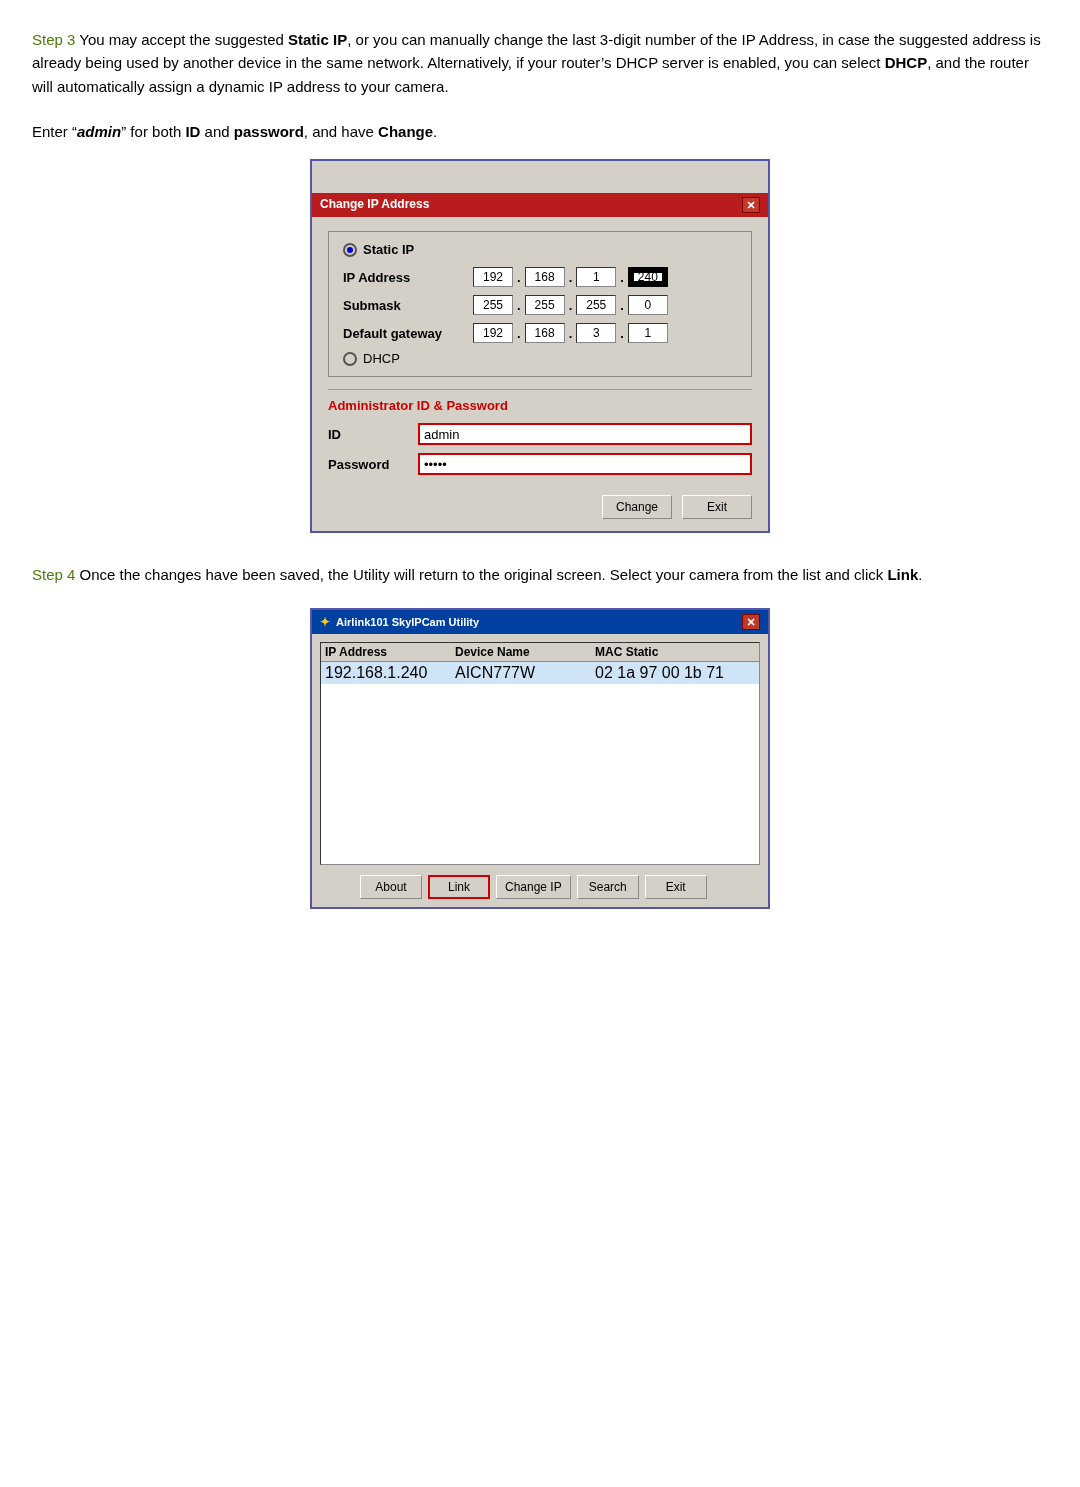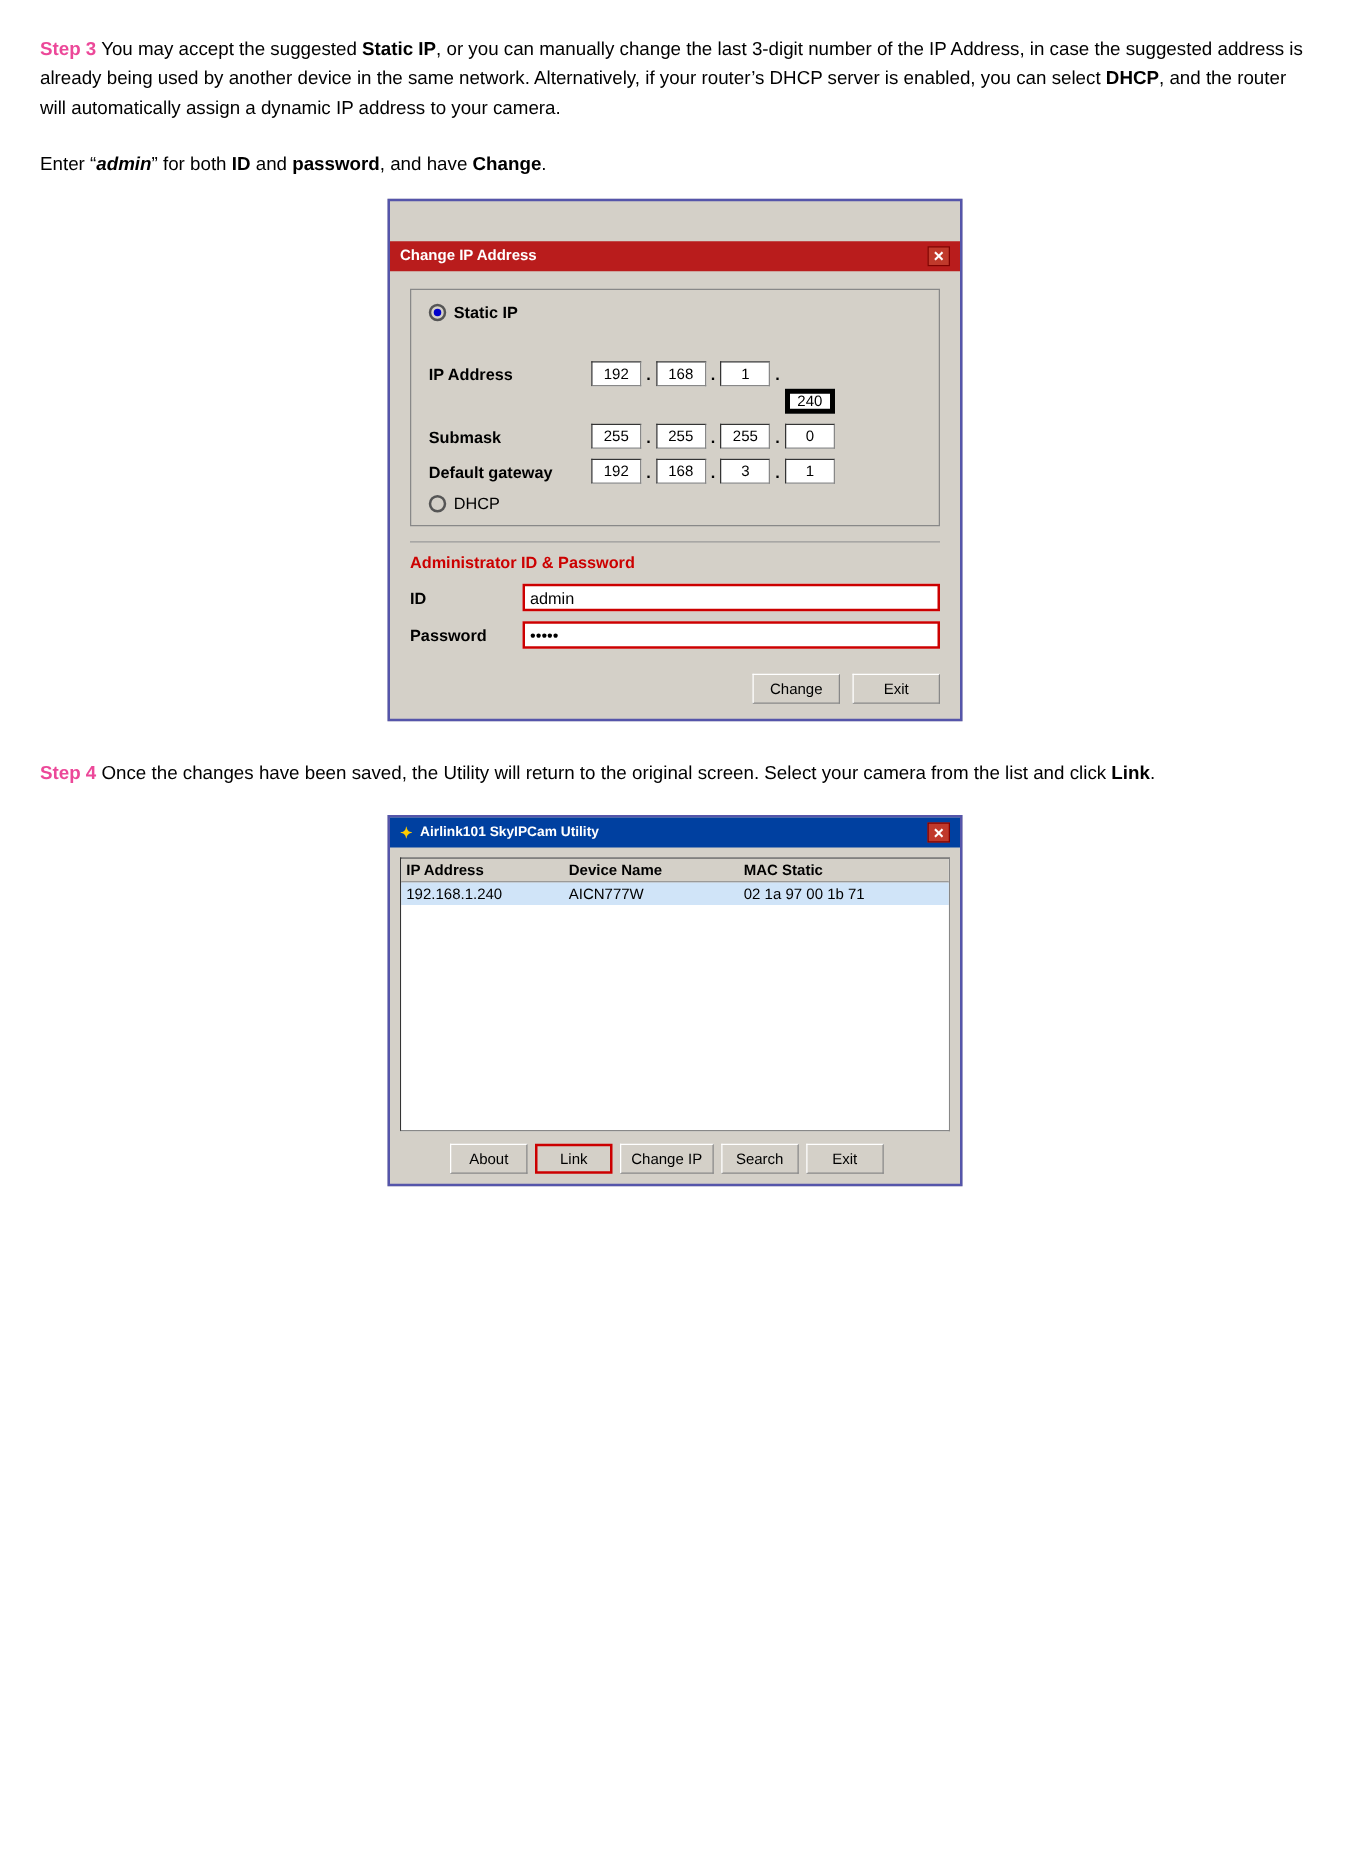--- a/index.html
+++ b/index.html
@@ -11,22 +11,22 @@
       padding: 28px 32px;
       width: 1080px;
       min-height: 1487px;
     }
 
     .step-para {
       line-height: 1.55;
       margin-bottom: 22px;
     }
     .step-label {
-      color: #ec4899;
-      font-weight: bold;
+      color: #4d7c0f;
+      font-weight: normal;
     }
     .bold { font-weight: bold; }
     .bold-italic { font-weight: bold; font-style: italic; }
 
     
     .dialog-wrapper {
       display: flex;
       justify-content: center;
       margin-bottom: 30px;
     }
@@ -113,22 +113,21 @@
     .ip-input {
       width: 40px;
       height: 20px;
       border: 1px inset #888;
       background: #ffffff;
       font-size: 12px;
       text-align: center;
       padding: 1px 2px;
     }
     .ip-input.highlighted {
-      border: 4px solid #000000;
-      margin-top: 44px;
+      border: 6px solid #000000;
     }
     .ip-dot {
       font-size: 13px;
       font-weight: bold;
       padding: 0 2px;
     }
     .dhcp-row {
       display: flex;
       align-items: center;
       gap: 6px;
@@ -230,21 +229,21 @@
     }
     .col-ip { width: 130px; }
     .col-name { width: 140px; }
     .col-mac { width: 160px; }
     .table-data-row {
       display: flex;
       padding: 2px 4px;
       background: #d0e4f8;
     }
     .table-cell {
-      font-size: 12px;
+      font-size: 16px;
     }
     .table-empty-area {
       height: 180px;
       background: #ffffff;
     }
     .airlink-buttons {
       display: flex;
       gap: 6px;
       padding: 6px 8px 8px 8px;
       align-items: center;

